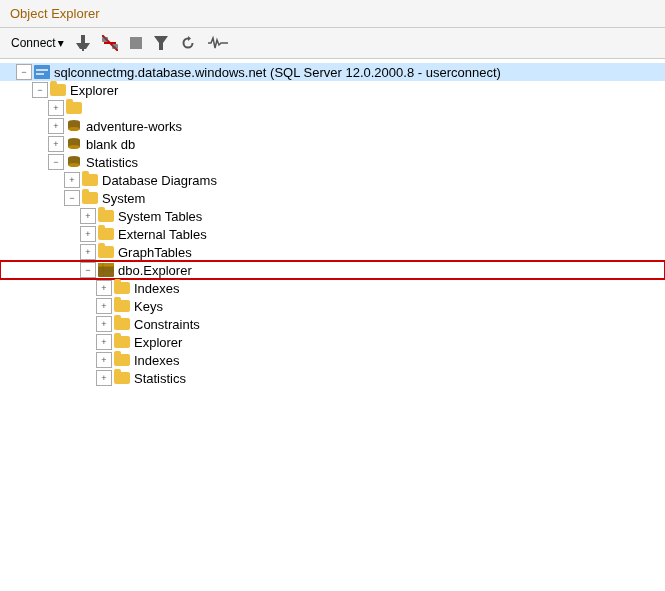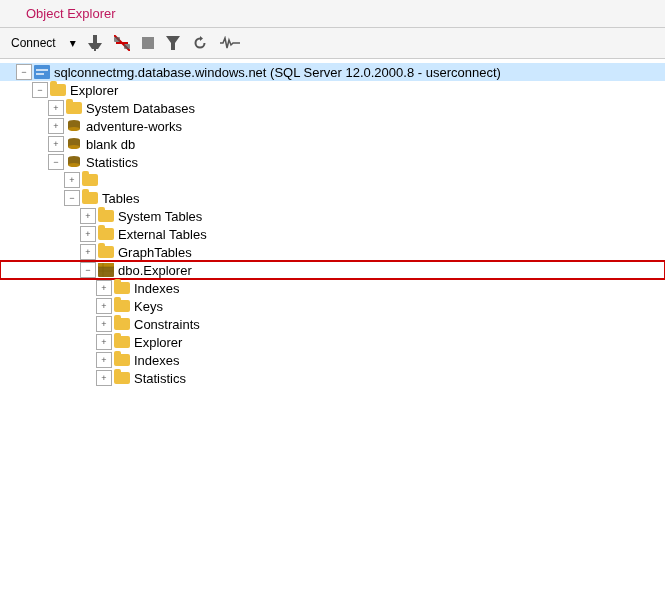--- a/index.html
+++ b/index.html
@@ -8,39 +8,39 @@
       font-size: 13px;
       background: #fff;
       width: 665px;
       height: 591px;
       overflow: hidden;
     }
 
     .title-bar {
       background: #f5f5f5;
       border-bottom: 1px solid #ccc;
-      padding: 6px 26px;
+      padding: 6px 10px;
       font-size: 13px;
       font-weight: normal;
-      color: #be185d;
+      color: #a16207;
     }
 
     .toolbar {
       background: #f5f5f5;
       border-bottom: 1px solid #ccc;
       padding: 4px 6px;
       display: flex;
       align-items: center;
       gap: 2px;
     }
 
     .toolbar-btn {
       display: flex;
       align-items: center;
-      gap: 14px;
+      gap: 2px;
       padding: 2px 4px;
       cursor: pointer;
       border: 1px solid transparent;
       background: transparent;
       font-size: 12px;
       color: #000;
     }
 
     .tree-area {
       background: #fff;
@@ -189,21 +189,20 @@
     <span class="folder-icon"></span>
     <span class="node-text">Explorer</span>
   </div>
 
   <div class="tree-node">
     <span class="indent"></span>
     <span class="indent"></span>
     <span class="indent"></span>
     <span class="expand-btn">+</span>
     <span class="folder-icon"></span>
-    <span class="node-text">System Databases</span>
   </div>
 
   <div class="tree-node">
     <span class="indent"></span>
     <span class="indent"></span>
     <span class="indent"></span>
     <span class="expand-btn">+</span>
 
     <svg width="16" height="14" style="margin-right:4px;flex-shrink:0;" viewBox="0 0 16 14">
       <ellipse cx="8" cy="3" rx="6" ry="2" fill="#8B6914"></ellipse>
@@ -239,30 +238,31 @@
     <span class="node-text">Statistics</span>
   </div>
 
   <div class="tree-node">
     <span class="indent"></span>
     <span class="indent"></span>
     <span class="indent"></span>
     <span class="indent"></span>
     <span class="expand-btn">+</span>
     <span class="folder-icon"></span>
-  </div>
-
-  <div class="tree-node">
-    <span class="indent"></span>
-    <span class="indent"></span>
-    <span class="indent"></span>
-    <span class="indent"></span>
-    <span class="expand-btn">−</span>
-    <span class="folder-icon"></span>
-    <span class="node-text">Tables</span>
+    <span class="node-text">Database Diagrams</span>
+  </div>
+
+  <div class="tree-node">
+    <span class="indent"></span>
+    <span class="indent"></span>
+    <span class="indent"></span>
+    <span class="indent"></span>
+    <span class="expand-btn">−</span>
+    <span class="folder-icon"></span>
+    <span class="node-text">System</span>
   </div>
 
   <div class="tree-node">
     <span class="indent"></span>
     <span class="indent"></span>
     <span class="indent"></span>
     <span class="indent"></span>
     <span class="indent"></span>
     <span class="expand-btn">+</span>
     <span class="folder-icon"></span>

